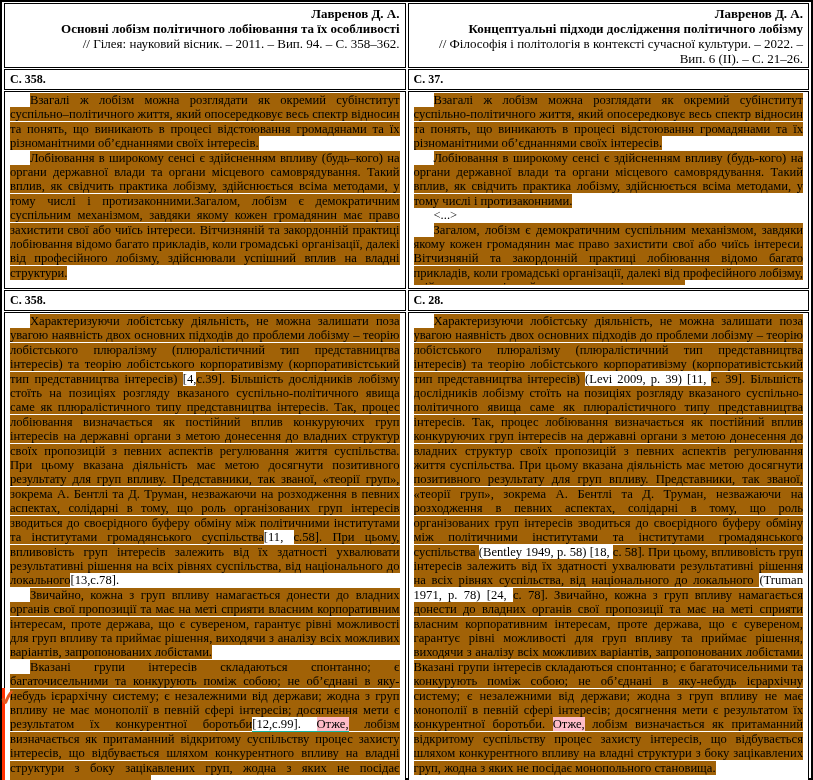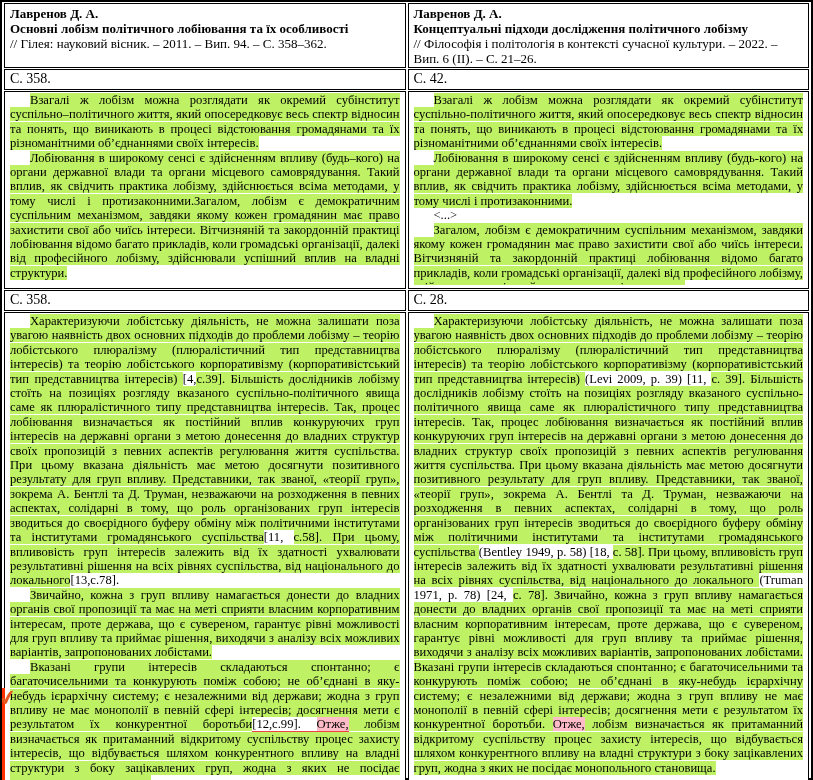--- a/index.html
+++ b/index.html
@@ -7,32 +7,32 @@
     position:relative;
     width:813px;height:780px;box-sizing:border-box;
     border:2px solid #000;background:#fff;color:#000;
     font-family:"Liberation Serif","DejaVu Serif",serif;
   }
   table.cmp{
     width:100%;height:100%;table-layout:fixed;
     border-collapse:separate;border-spacing:2px 1px;
   }
   td{border:1px solid #000;vertical-align:top;padding:1px 5px;background:#fff;}
-  tr.hdr td{height:60px;text-align:left;font-size:13px;line-height:15px;padding-top:2px;}
+  tr.hdr td{height:60px;text-align:right;font-size:13px;line-height:15px;padding-top:2px;}
   .doc-author,.doc-title{font-weight:bold;}
-  tr.pgrow td{height:17px;font-weight:normal;font-size:14px;line-height:16px;}
+  tr.pgrow td{height:17px;font-weight:bold;font-size:12px;line-height:16px;}
   .cell{overflow:hidden;font-size:12.6px;line-height:14.4px;text-align:justify;}
   tr.row1 td{height:194px;}
   .row1 .cell{height:192px;}
   .row2 .cell{height:508px;}
   .para{text-indent:20px;margin:0;}
   .seg-plain{background:transparent;}
-  .seg-yellow{background:#bef264;}
+  .seg-yellow{background:#a16207;}
   .seg-pink{background:#ffbcc8;}
-  .seg-underline{border-bottom:3px solid #ef4444;}
+  .seg-underline{border-bottom:3px solid #14b8a6;}
   .note{color:#ff0000;font-weight:bold;font-size:13px;margin-top:12px;text-align:left;text-indent:0;}
   .margin-check{
     position:absolute;left:-3px;top:684px;z-index:6;
     color:#e8571f;font-size:21px;font-weight:bold;transform:rotate(-12deg);
     font-family:"DejaVu Sans",sans-serif;
   }
   .margin-redline{
     position:absolute;left:0;top:686px;width:3px;height:92px;
     background:#ff3000;z-index:5;
   }
@@ -54,21 +54,21 @@
         <div class="doc-source">// Гілея: науковий вісник. – 2011. – Вип. 94. – С. 358–362.</div>
       </td>
       <td>
         <div class="doc-author">Лавренов Д. А.</div>
         <div class="doc-title">Концептуальні підходи дослідження політичного лобізму</div>
         <div class="doc-source">// Філософія і політологія в контексті сучасної культури. – 2022. – Вип. 6 (ІІ). – С. 21–26.</div>
       </td>
     </tr>
     <tr class="pgrow">
       <td>С. 358.</td>
-      <td>С. 42.</td>
+      <td>С. 37.</td>
     </tr>
     <tr class="textrow row1">
       <td>
         <div class="cell">
               <div class="para"><span class="seg-yellow">Взагалі ж лобізм можна розглядати як окремий субінститут суспільно–політичного життя, який опосередковує весь спектр відносин та понять, що виникають в процесі відстоювання громадянами та їх різноманітними об’єднаннями своїх інтересів.</span></div>
               <div class="para"><span class="seg-yellow">Лобіювання в широкому сенсі є здійсненням впливу (будь–кого) на органи державної влади та органи місцевого самоврядування. Такий вплив, як свідчить практика лобізму, здійснюється всіма методами, у тому числі і протизаконними.Загалом, лобізм є демократичним суспільним механізмом, завдяки якому кожен громадянин має право захистити свої або чиїсь інтереси. Вітчизняній та закордонній практиці лобіювання відомо багато прикладів, коли громадські організації, далекі від професійного лобізму, здійснювали успішний вплив на владні структури.</span></div>
             </div>
       </td>
       <td>
         <div class="cell">

